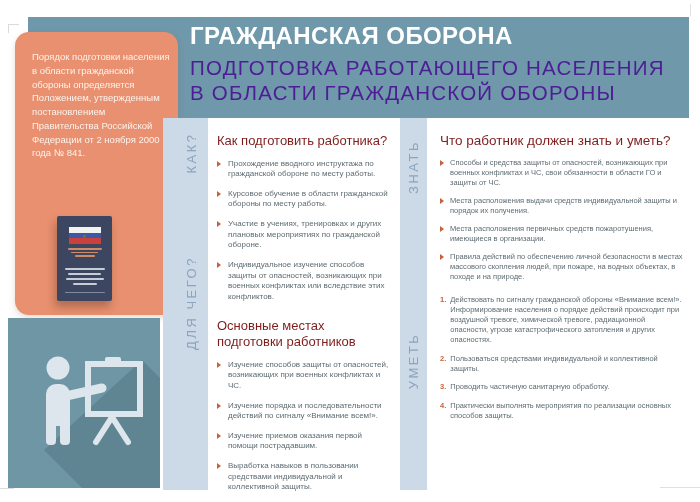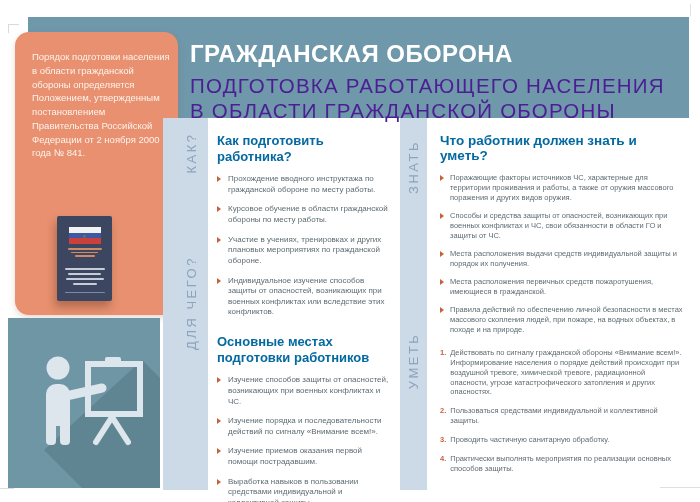--- a/index.html
+++ b/index.html
@@ -5,21 +5,21 @@
   html,body { margin:0; padding:0; }
   body {
     width:700px; height:502px; position:relative; overflow:hidden;
     background:#ffffff;
     font-family:"Liberation Sans", sans-serif;
   }
 
   
   .header {
     position:absolute; left:28px; top:17px; width:661px; height:101px;
-    background:#6f98aa; box-sizing:border-box; padding:23px 0 0 162px;
+    background:#6f98aa; box-sizing:border-box; padding:5px 0 0 162px;
   }
   .title {
     font-size:24px; font-weight:700; color:#ffffff;
     letter-spacing:0.4px; margin:0 0 5px 0;
   }
   .subtitle {
     font-size:20.5px; font-weight:400; color:#4c1d95;
     letter-spacing:1.2px; line-height:1.24;
   }
 
@@ -67,21 +67,21 @@
     position:absolute; white-space:nowrap;
     font-size:13px; letter-spacing:2.5px; color:#8ba4bf;
     transform:translate(-50%,-50%) rotate(-90deg);
   }
 
   
   .col { position:absolute; top:118px; box-sizing:border-box; color:#5d6b72; }
   .col-mid   { left:206px; width:197px; padding:15px 12px 0 11px; }
   .col-right { left:427px; width:262px; padding:15px 6px  0 13px; }
 
-  h2 { margin:0 0 10px 0; color:#0369a1; font-weight:700; }
+  h2 { margin:0 0 10px 0; color:#7f1d1d; font-weight:400; }
   .col-mid   h2 { font-size:13px; line-height:1.2; }
   .col-right h2 { font-size:13.5px; }
   h2.second { margin-top:16px; }
 
   ul.blist { list-style:none; margin:0; padding:0; }
   li.b {
     position:relative; padding-left:11px; margin-bottom:9px;
     font-size:8px; line-height:1.33;
   }
   li.b::before {
@@ -169,24 +169,23 @@
     <li class="b">Изучение порядка и последовательности действий по сигналу «Внимание всем!».</li>
     <li class="b">Изучение приемов оказания первой помощи пострадавшим.</li>
     <li class="b">Выработка навыков в пользовании средствами индивидуальной и коллективной защиты.</li>
 
   </ul>
 </div>
 
 <div class="col col-right">
   <h2>Что работник должен знать и уметь?</h2>
   <ul class="blist">
-    <li class="b">Поражающие факторы источников ЧС, характерные для территории проживания и работы, а также от оружия массового поражения и других видов оружия.</li>
     <li class="b">Способы и средства защиты от опасностей, возникающих при военных конфликтах и ЧС, свои обязанности в области ГО и защиты от ЧС.</li>
     <li class="b">Места расположения выдачи средств индивидуальной защиты и порядок их получения.</li>
-    <li class="b">Места расположения первичных средств пожаротушения, имеющиеся в гражданской.</li>
+    <li class="b">Места расположения первичных средств пожаротушения, имеющиеся в организации.</li>
     <li class="b">Правила действий по обеспечению личной безопасности в местах массового скопления людей, при пожаре, на водных объектах, в походе и на природе.</li>
   </ul>
   <ol class="able">
     <li>
       <span class="num">1.</span>
       <span>Действовать по сигналу гражданской обороны «Внимание всем!». Информирование населения о порядке действий происходит при воздушной тревоге, химической тревоге, радиационной опасности, угрозе катастрофического затопления и других опасностях.</span>
     </li>
     <li>
       <span class="num">2.</span>
       <span>Пользоваться средствами индивидуальной и коллективной защиты.</span>

